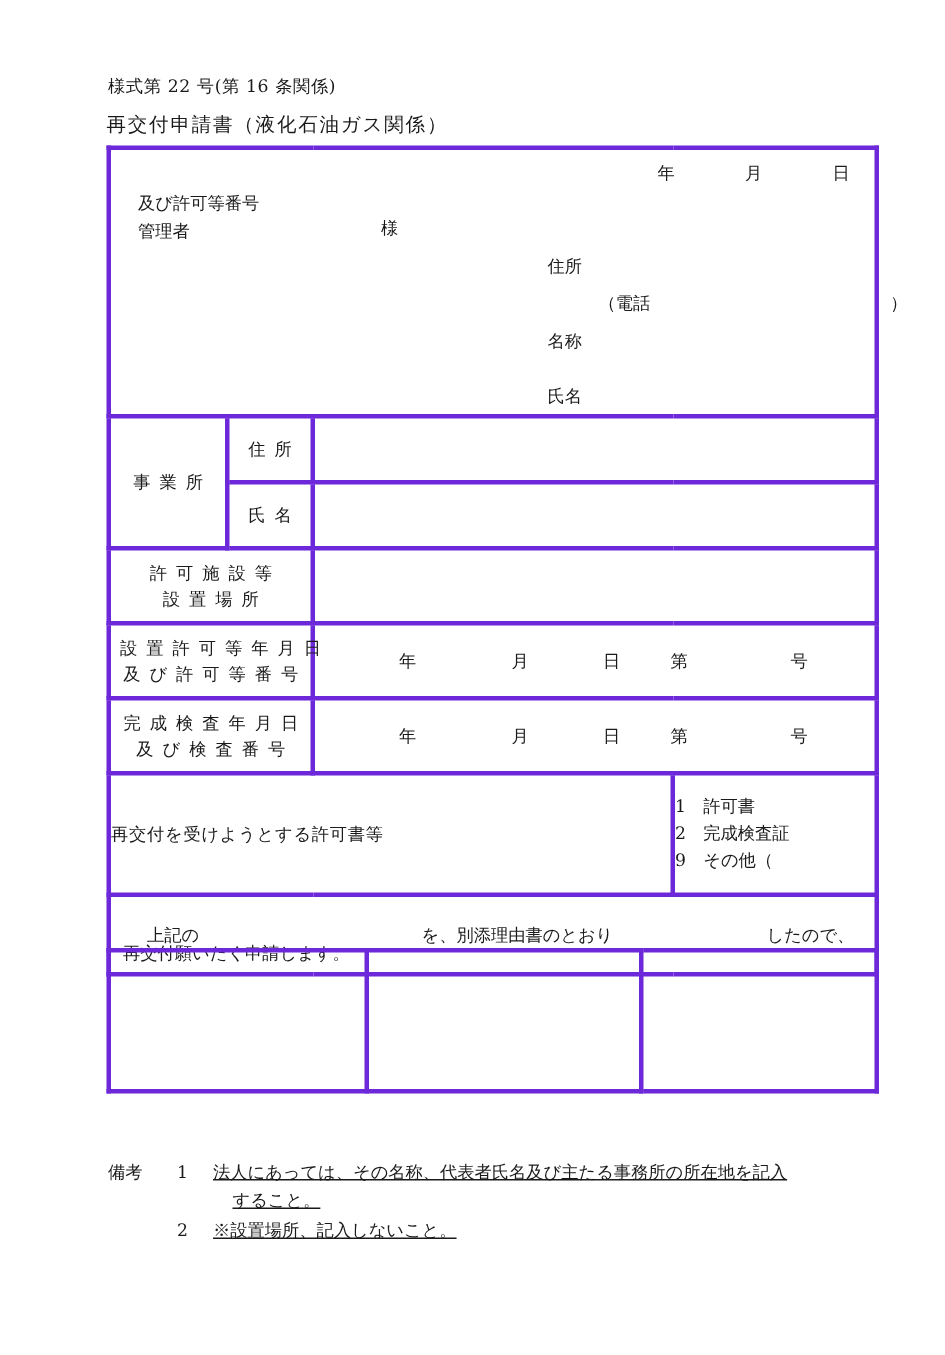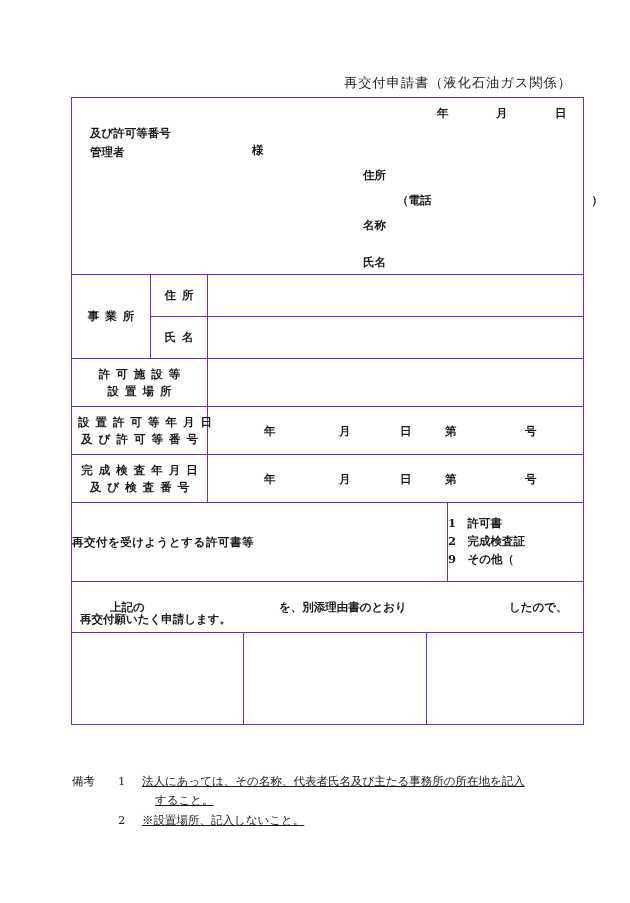--- a/index.html
+++ b/index.html
@@ -24,44 +24,43 @@
   .form-no {
     position: absolute;
     left: 72px;
     top: 50px;
     font-size: 11.5px;
     letter-spacing: 0.4px;
     white-space: nowrap;
   }
   .doc-title {
     position: absolute;
-    left: 60px;
+    left: 71px;
     top: 74px;
     width: 512px;
-    text-align: right;
+    text-align: left;
     font-size: 13px;
     letter-spacing: 1.2px;
     white-space: nowrap;
   }
 
   
   .form-table {
     position: absolute;
     left: 71px;
     top: 97px;
     width: 512px;
     border-collapse: collapse;
     table-layout: fixed;
     font-size: 11.5px;
   }
   .form-table td {
-    border: 1px solid #6d28d9;
+    border: 3px solid #6d28d9;
     padding: 0;
     vertical-align: middle;
-    font-weight: bold;
   }
 
   
   .addressee-cell {
     height: 176px;
     position: relative;
   }
   .date-line {
     position: absolute;
     right: 16px;
@@ -142,21 +141,21 @@
   .kind-other { position: relative; }
 
   
   .statement-cell {
     height: 50px;
     position: relative;
     padding: 7px 0 0 0;
     line-height: 1.75;
   }
   .st-l1 { position: relative; height: 20px; }
-  .st-l1 .s1 { position: absolute; left: 38px; }
+  .st-l1 .s1 { position: absolute; left: 24px; }
   .st-l1 .s2 { position: absolute; left: 207px; }
   .st-l1 .s3 { position: absolute; left: 437px; }
   .st-l2 { position: absolute; left: 8px; top: 27px; }
 
   
   .official-head {
     height: 30px;
     text-align: center;
     white-space: nowrap;
   }
@@ -178,20 +177,21 @@
   .note-num { position: absolute; left: 46px; top: 0; }
   .note-text { display: block; padding-left: 70px; }
   .note-cont { display: block; padding-left: 83px; }
   .note-row.second { margin-top: 1px; }
 </style>
 </head>
 <body>
 
 <div class="page">
 
+  <div class="form-no">様式第 22 号(第 16 条関係)</div>
   <div class="doc-title">再交付申請書（液化石油ガス関係）</div>
 
   <table class="form-table">
     <colgroup>
       <col style="width:79px">
       <col style="width:57px">
       <col style="width:240px">
       <col style="width:136px">
     </colgroup>
 

